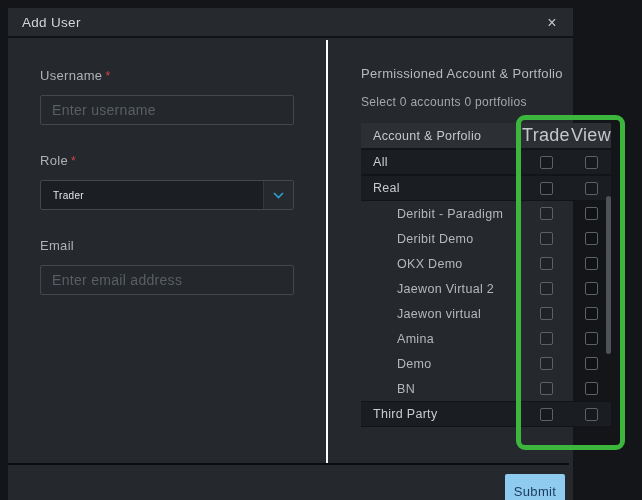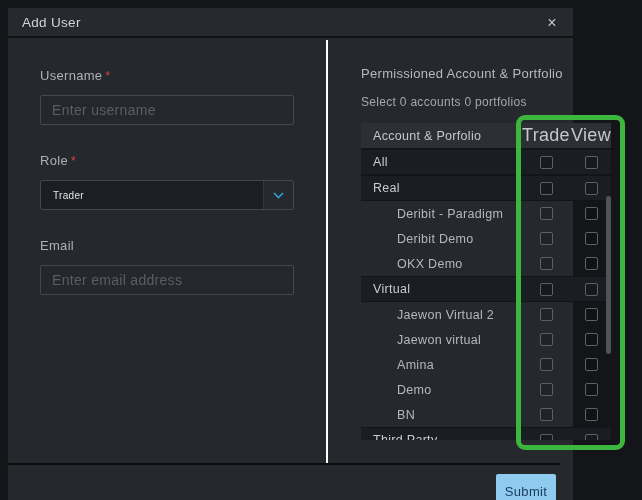--- a/index.html
+++ b/index.html
@@ -89,21 +89,21 @@
   .scroll-thumb {
     position:absolute; right:0; top:73px; width:5px; height:158px;
     background:#4e5358; border-radius:3px;
   }
   .green-box {
     position:absolute; left:516px; top:115px; width:109px; height:335px;
     border:5px solid #3cb63c; border-radius:9px;
     pointer-events:none; z-index:20;
   }
   .footer {
-    position:absolute; left:0; right:13px; bottom:0; height:37px;
+    position:absolute; left:0; right:4px; bottom:0; height:37px;
     background:#25282c; border-top:2px solid #0b0c0e;
   }
   .submit-btn {
     position:absolute; right:4px; top:9px; width:60px; height:34px;
     background:#8ecbee; color:#1d3a5f; border:none; border-radius:2px;
     font-size:13px; font-family:"Liberation Sans", sans-serif;
     letter-spacing:0.3px; cursor:pointer;
   }
 </style>
 </head>
@@ -191,29 +191,20 @@
             </div>
             <div class="trow child">
               <div class="name">OKX Demo</div>
               <div class="cb">
                 <span class="checkbox"></span>
               </div>
               <div class="cb">
                 <span class="checkbox"></span>
               </div>
             </div>
-            <div class="trow group">
-              <div class="name">Virtual</div>
-              <div class="cb">
-                <span class="checkbox"></span>
-              </div>
-              <div class="cb">
-                <span class="checkbox"></span>
-              </div>
-            </div>
             <div class="trow child">
               <div class="name">Jaewon Virtual 2</div>
               <div class="cb">
                 <span class="checkbox"></span>
               </div>
               <div class="cb">
                 <span class="checkbox"></span>
               </div>
             </div>
             <div class="trow child">

